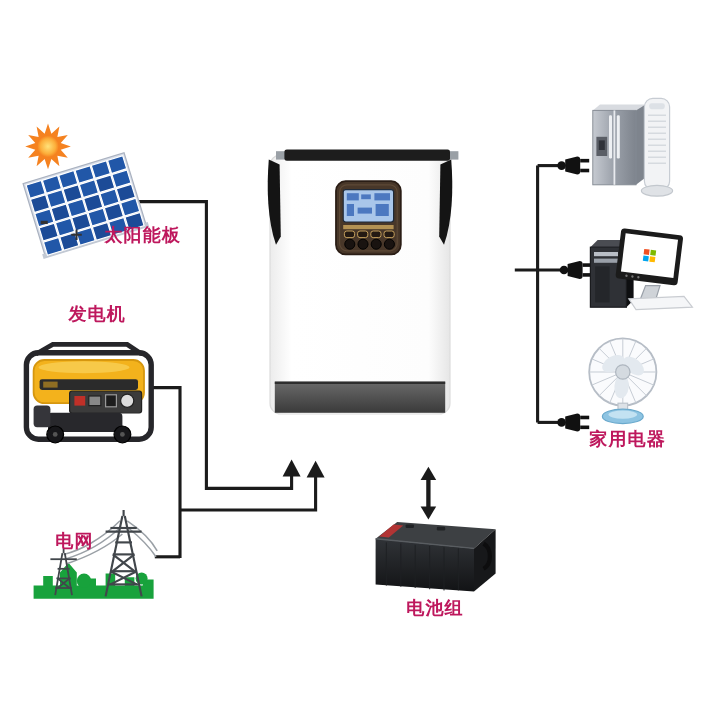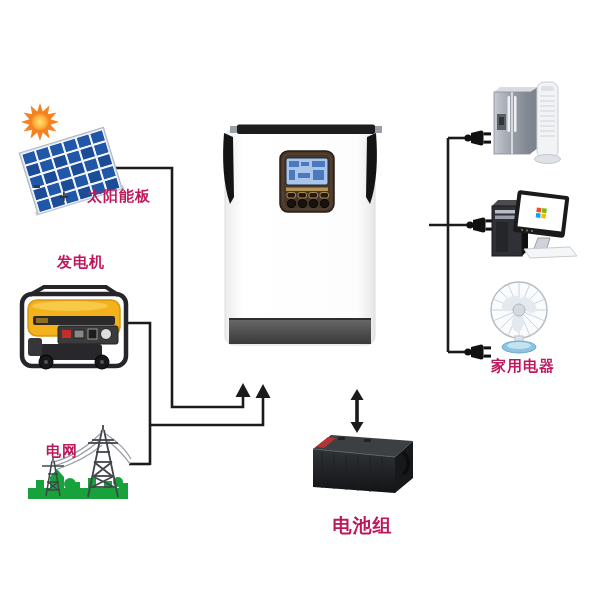--- a/index.html
+++ b/index.html
@@ -313,16 +313,16 @@
     </g>
     <path d="M403,453 C410,457 410,470 403,474" stroke="#0d0d0e" stroke-width="3.5" fill="none"></path>
   </g>
 </svg>
 
 <div class="label" style="left:87px;top:189px;">太阳能板</div>
 <div class="sign" style="left:33px;top:174px;font-size:19px;">-</div>
 <div class="sign" style="left:58px;top:188px;font-size:14px;">+</div>
 <div class="label" style="left:57px;top:255px;">发电机</div>
 <div class="label" style="left:46px;top:444px;text-align:center;">电网</div>
-<div class="label center" style="left:320px;top:516px;width:85px;font-size:19px;">电池组</div>
+<div class="label center" style="left:320px;top:500px;width:85px;font-size:15px;">电池组</div>
 <div class="label center" style="left:488px;top:359px;width:70px;">家用电器</div>
 
 </div>
 
 </body></html>

